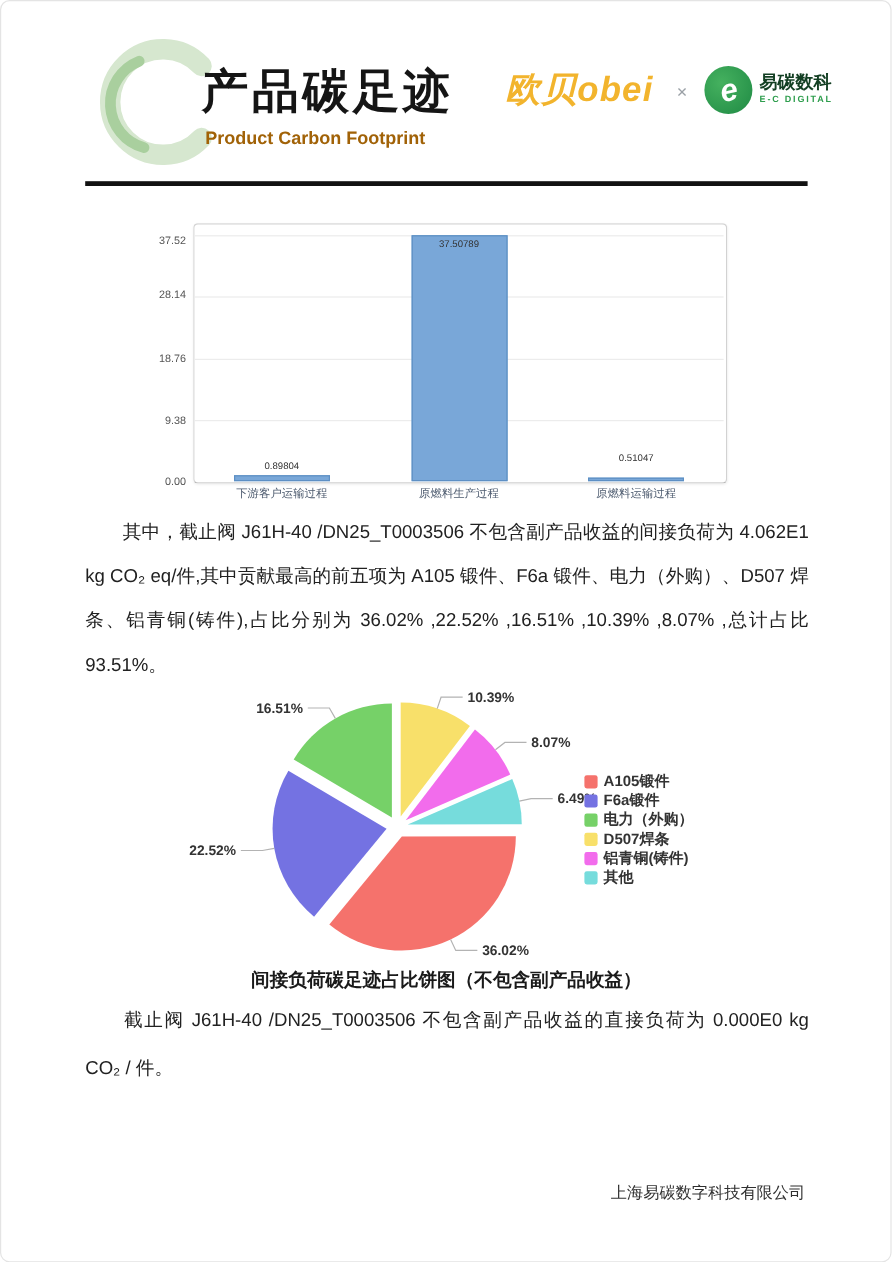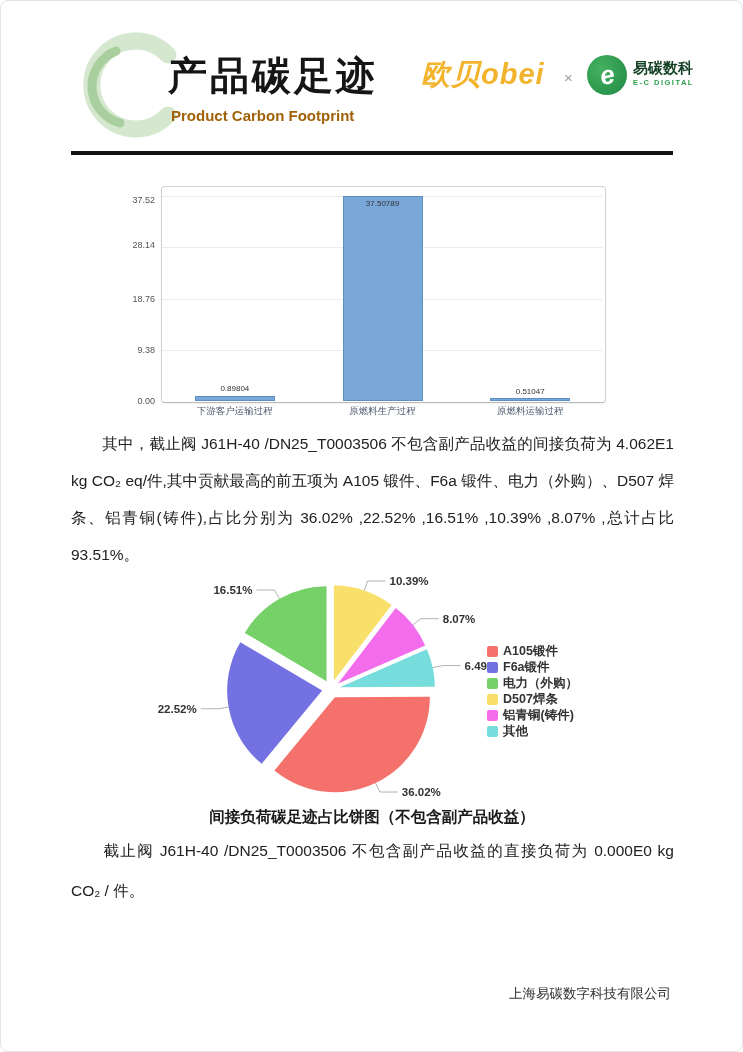--- a/index.html
+++ b/index.html
@@ -98,21 +98,21 @@
         <div class="bc-vlabel" style="bottom: 7.90667px;">0.89804</div>
         <div class="bc-cat">下游客户运输过程</div>
       </div>
       <div class="bc-slot">
         <div class="bc-bar" style="height: 204.934px; background: rgb(121, 167, 216);"></div>
         <div class="bc-vlabel" style="bottom: 192.934px;">37.50789</div>
         <div class="bc-cat">原燃料生产过程</div>
       </div>
       <div class="bc-slot">
         <div class="bc-bar" style="height: 2.78908px; background: rgb(121, 167, 216);"></div>
-        <div class="bc-vlabel" style="bottom: 5px;">0.51047</div>
+        <div class="bc-vlabel" style="bottom: 15px;">0.51047</div>
         <div class="bc-cat">原燃料运输过程</div>
       </div>
     </div>
 </div>
 
 <div class="para" id="para1"><span class="indent"></span><span>其中，截止阀 J61H-40 /DN25_T0003506 不包含副产品收益的间接负荷为 4.062E1 kg CO₂ eq/件,其中贡献最高的前五项为 A105 锻件、F6a 锻件、电力（外购）、D507 焊条、铝青铜(铸件),占比分别为 36.02% ,22.52% ,16.51% ,10.39% ,8.07% ,总计占比 93.51%。</span></div>
 
 <div class="piewrap">
   <svg class="pie-svg" id="pie-svg" width="540" height="246" viewBox="0 0 540 246">
       <path d="M 204.88581448839807 117.47520822902096 L 204.88581448839807 22.475208229020964 A 95 95 0 0 1 262.59178787877954 42.009847731183385 Z" fill="#f8e06a"></path>

